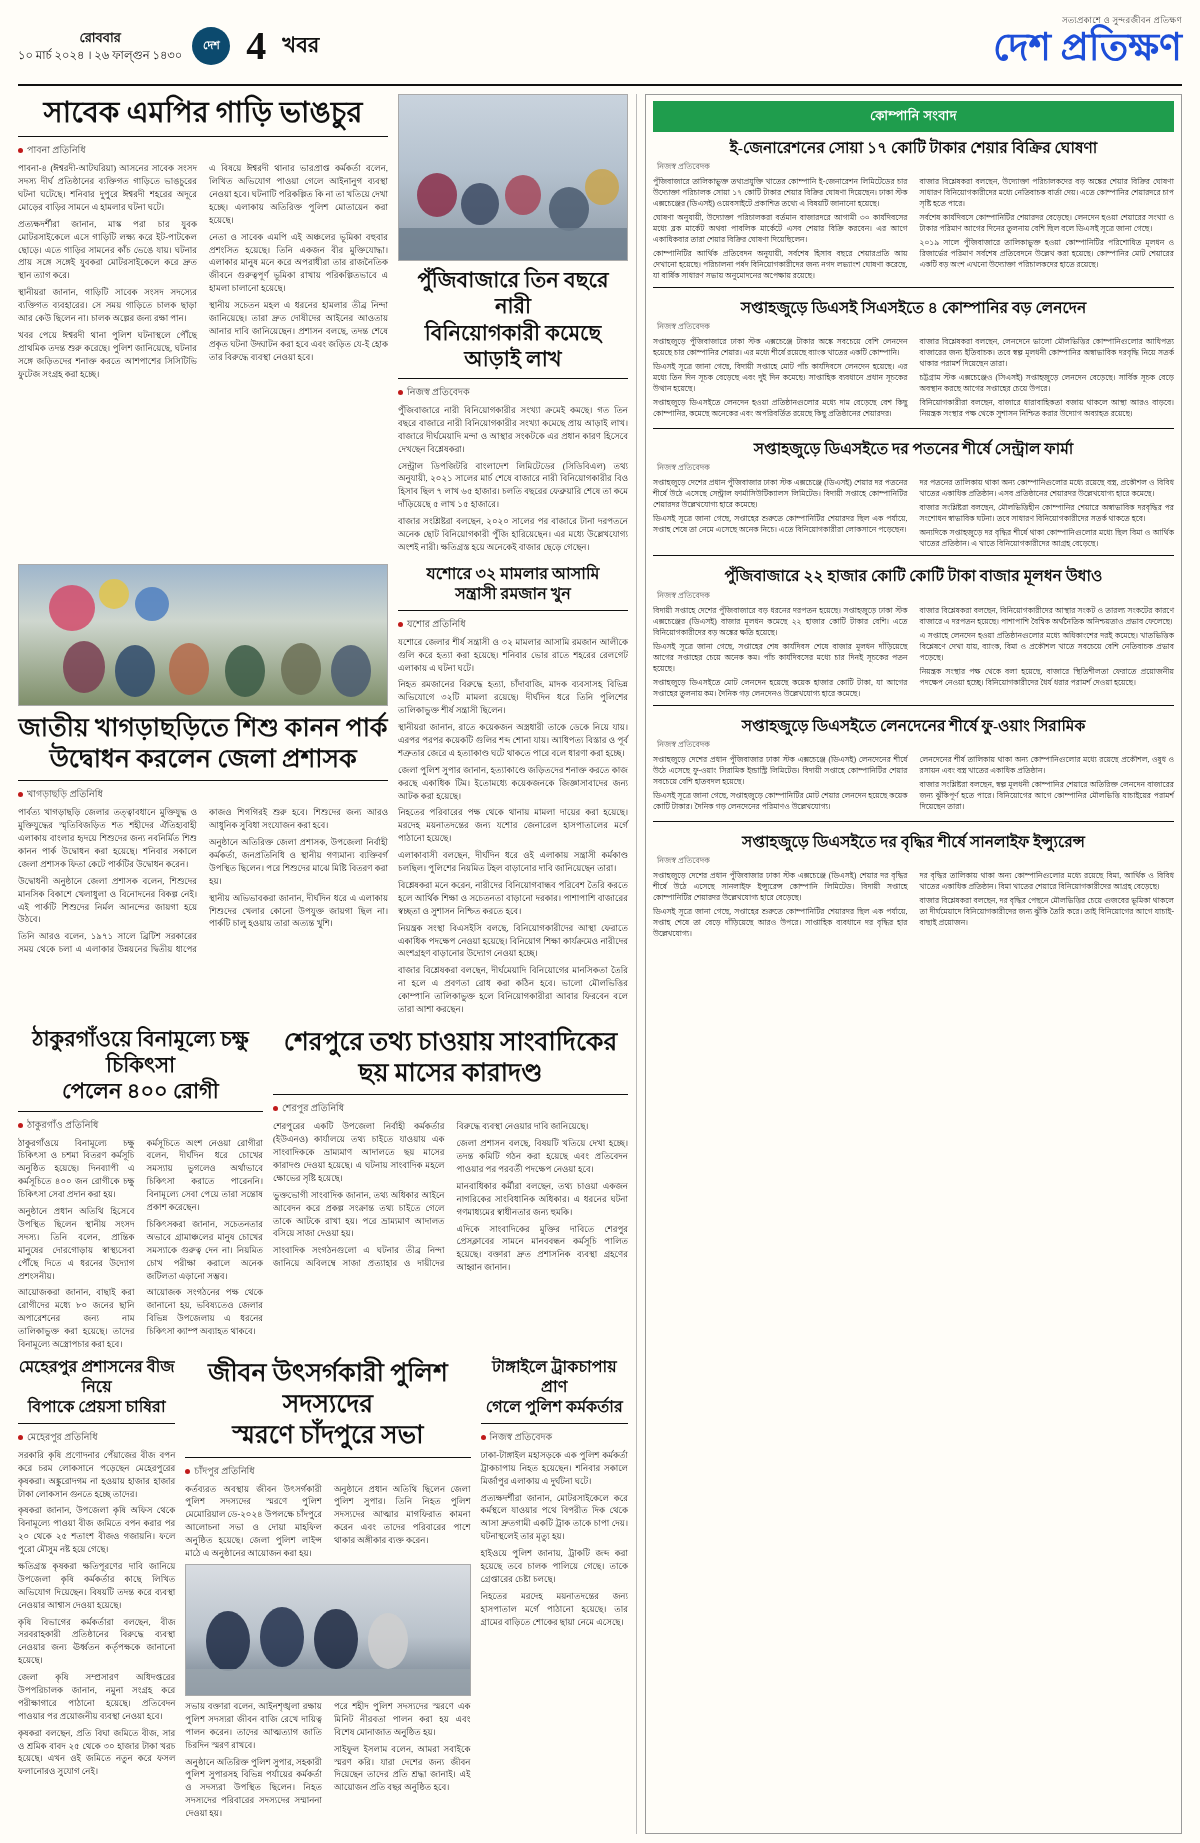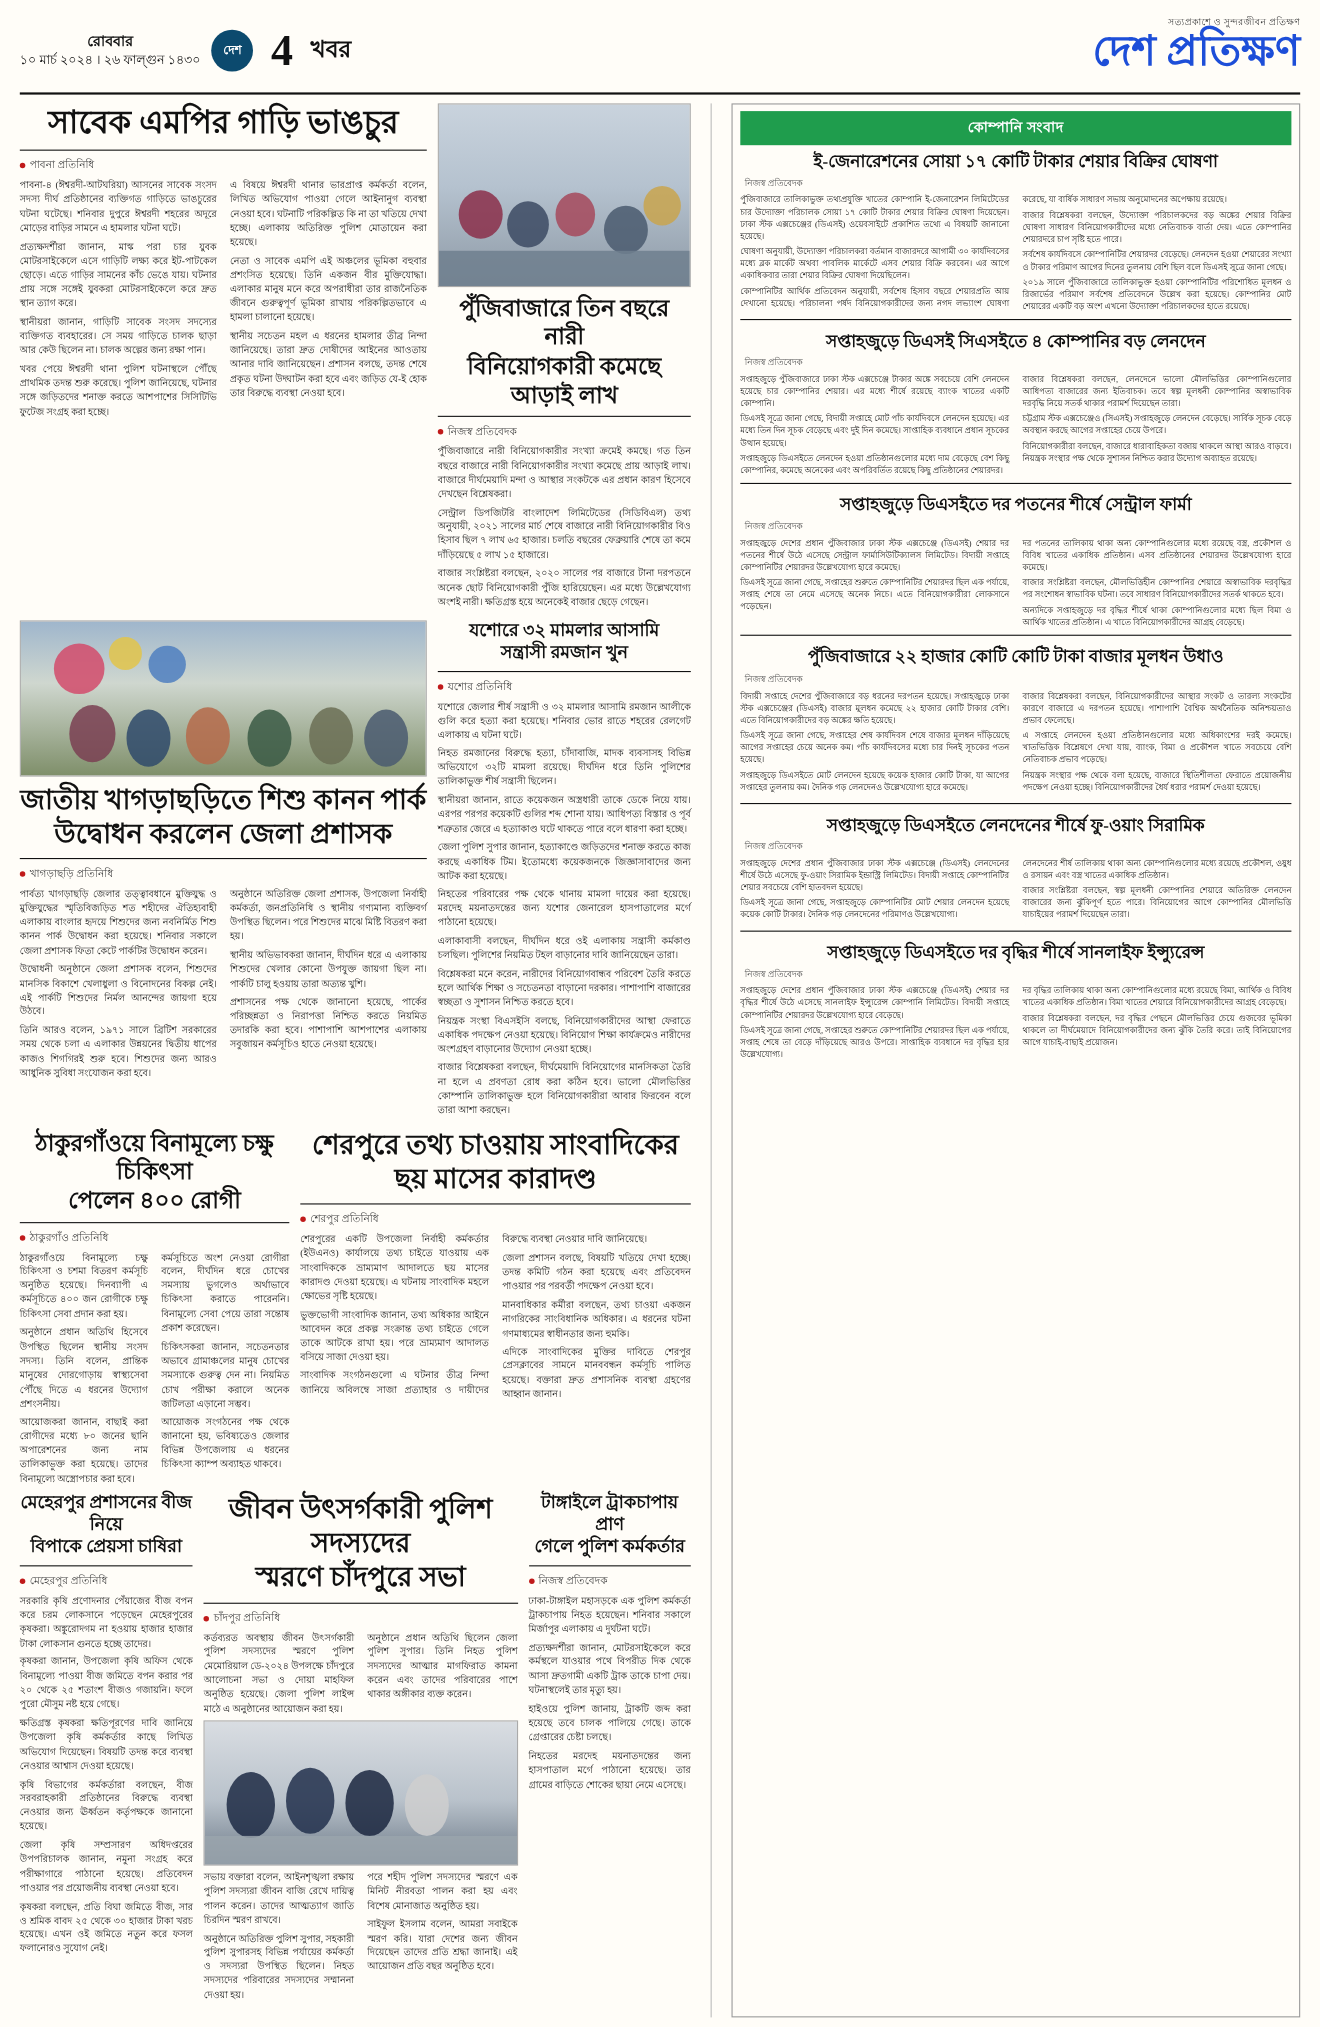--- a/index.html
+++ b/index.html
@@ -16,21 +16,21 @@
   .mast-date .d1{font-size:13px;font-weight:bold;}
   .mast-logo-circle{width:38px;height:38px;border-radius:50%;
     background:#0c4a6e;color:#fff;display:flex;align-items:center;justify-content:center;
     font-size:11px;font-weight:bold;}
   .mast-pageno{font-size:40px;font-weight:bold;line-height:1;color:#111;margin:0 6px;}
   .mast-section{font-size:21px;color:#111;font-weight:bold;}
   .mast-right{text-align:right;}
   .mast-tag{font-size:8.5px;color:#444;letter-spacing:.3px;}
   .mast-title{font-size:38px;font-weight:bold;color:#1d4ed8;line-height:1;}
   
-  .body-grid{display:flex;gap:18px;margin-top:8px;height:1740px;}
+  .body-grid{display:flex;gap:8px;margin-top:8px;height:1740px;}
   .left-zone{width:610px;display:flex;flex-direction:column;}
   .mid-zone{width:1px;background:#bbb;}
   .right-zone{width:545px;border:1px solid #9a9a9a;padding:6px 7px;box-sizing:border-box;
      display:flex;flex-direction:column;}
   
   .hl{font-weight:bold;color:#111;text-align:center;line-height:1.25;}
   .hl-xl{font-size:29px;}
   .hl-lg{font-size:25px;}
   .hl-md{font-size:21px;}
   .hl-sm{font-size:16px;}
@@ -145,21 +145,20 @@
           <div class="byline">
             <span class="dot"></span>
             <span>খাগড়াছড়ি প্রতিনিধি</span>
           </div>
           <div class="cols2 txt">
             <p>পার্বত্য খাগড়াছড়ি জেলার তত্ত্বাবধানে মুক্তিযুদ্ধ ও মুক্তিযুদ্ধের স্মৃতিবিজড়িত শত শহীদের ঐতিহ্যবাহী এলাকায় বাংলার হৃদয়ে শিশুদের জন্য নবনির্মিত শিশু কানন পার্ক উদ্বোধন করা হয়েছে। শনিবার সকালে জেলা প্রশাসক ফিতা কেটে পার্কটির উদ্বোধন করেন।</p>
             <p>উদ্বোধনী অনুষ্ঠানে জেলা প্রশাসক বলেন, শিশুদের মানসিক বিকাশে খেলাধুলা ও বিনোদনের বিকল্প নেই। এই পার্কটি শিশুদের নির্মল আনন্দের জায়গা হয়ে উঠবে।</p>
             <p>তিনি আরও বলেন, ১৯৭১ সালে ব্রিটিশ সরকারের সময় থেকে চলা এ এলাকার উন্নয়নের দ্বিতীয় ধাপের কাজও শিগগিরই শুরু হবে। শিশুদের জন্য আরও আধুনিক সুবিধা সংযোজন করা হবে।</p>
             <p>অনুষ্ঠানে অতিরিক্ত জেলা প্রশাসক, উপজেলা নির্বাহী কর্মকর্তা, জনপ্রতিনিধি ও স্থানীয় গণ্যমান্য ব্যক্তিবর্গ উপস্থিত ছিলেন। পরে শিশুদের মাঝে মিষ্টি বিতরণ করা হয়।</p>
             <p>স্থানীয় অভিভাবকরা জানান, দীর্ঘদিন ধরে এ এলাকায় শিশুদের খেলার কোনো উপযুক্ত জায়গা ছিল না। পার্কটি চালু হওয়ায় তারা অত্যন্ত খুশি।</p>
-            <p>প্রশাসনের পক্ষ থেকে জানানো হয়েছে, পার্কের পরিচ্ছন্নতা ও নিরাপত্তা নিশ্চিত করতে নিয়মিত তদারকি করা হবে। পাশাপাশি আশপাশের এলাকায় সবুজায়ন কর্মসূচিও হাতে নেওয়া হয়েছে।</p>
           </div>
         </div>
 
         <div style="width:230px;">
           <div class="hl hl-sm">যশোরে ৩২ মামলার আসামি</div>
           <div class="hl hl-sm">সন্ত্রাসী রমজান খুন</div>
           <div class="rule"></div>
           <div class="byline">
             <span class="dot"></span>
             <span>যশোর প্রতিনিধি</span>

